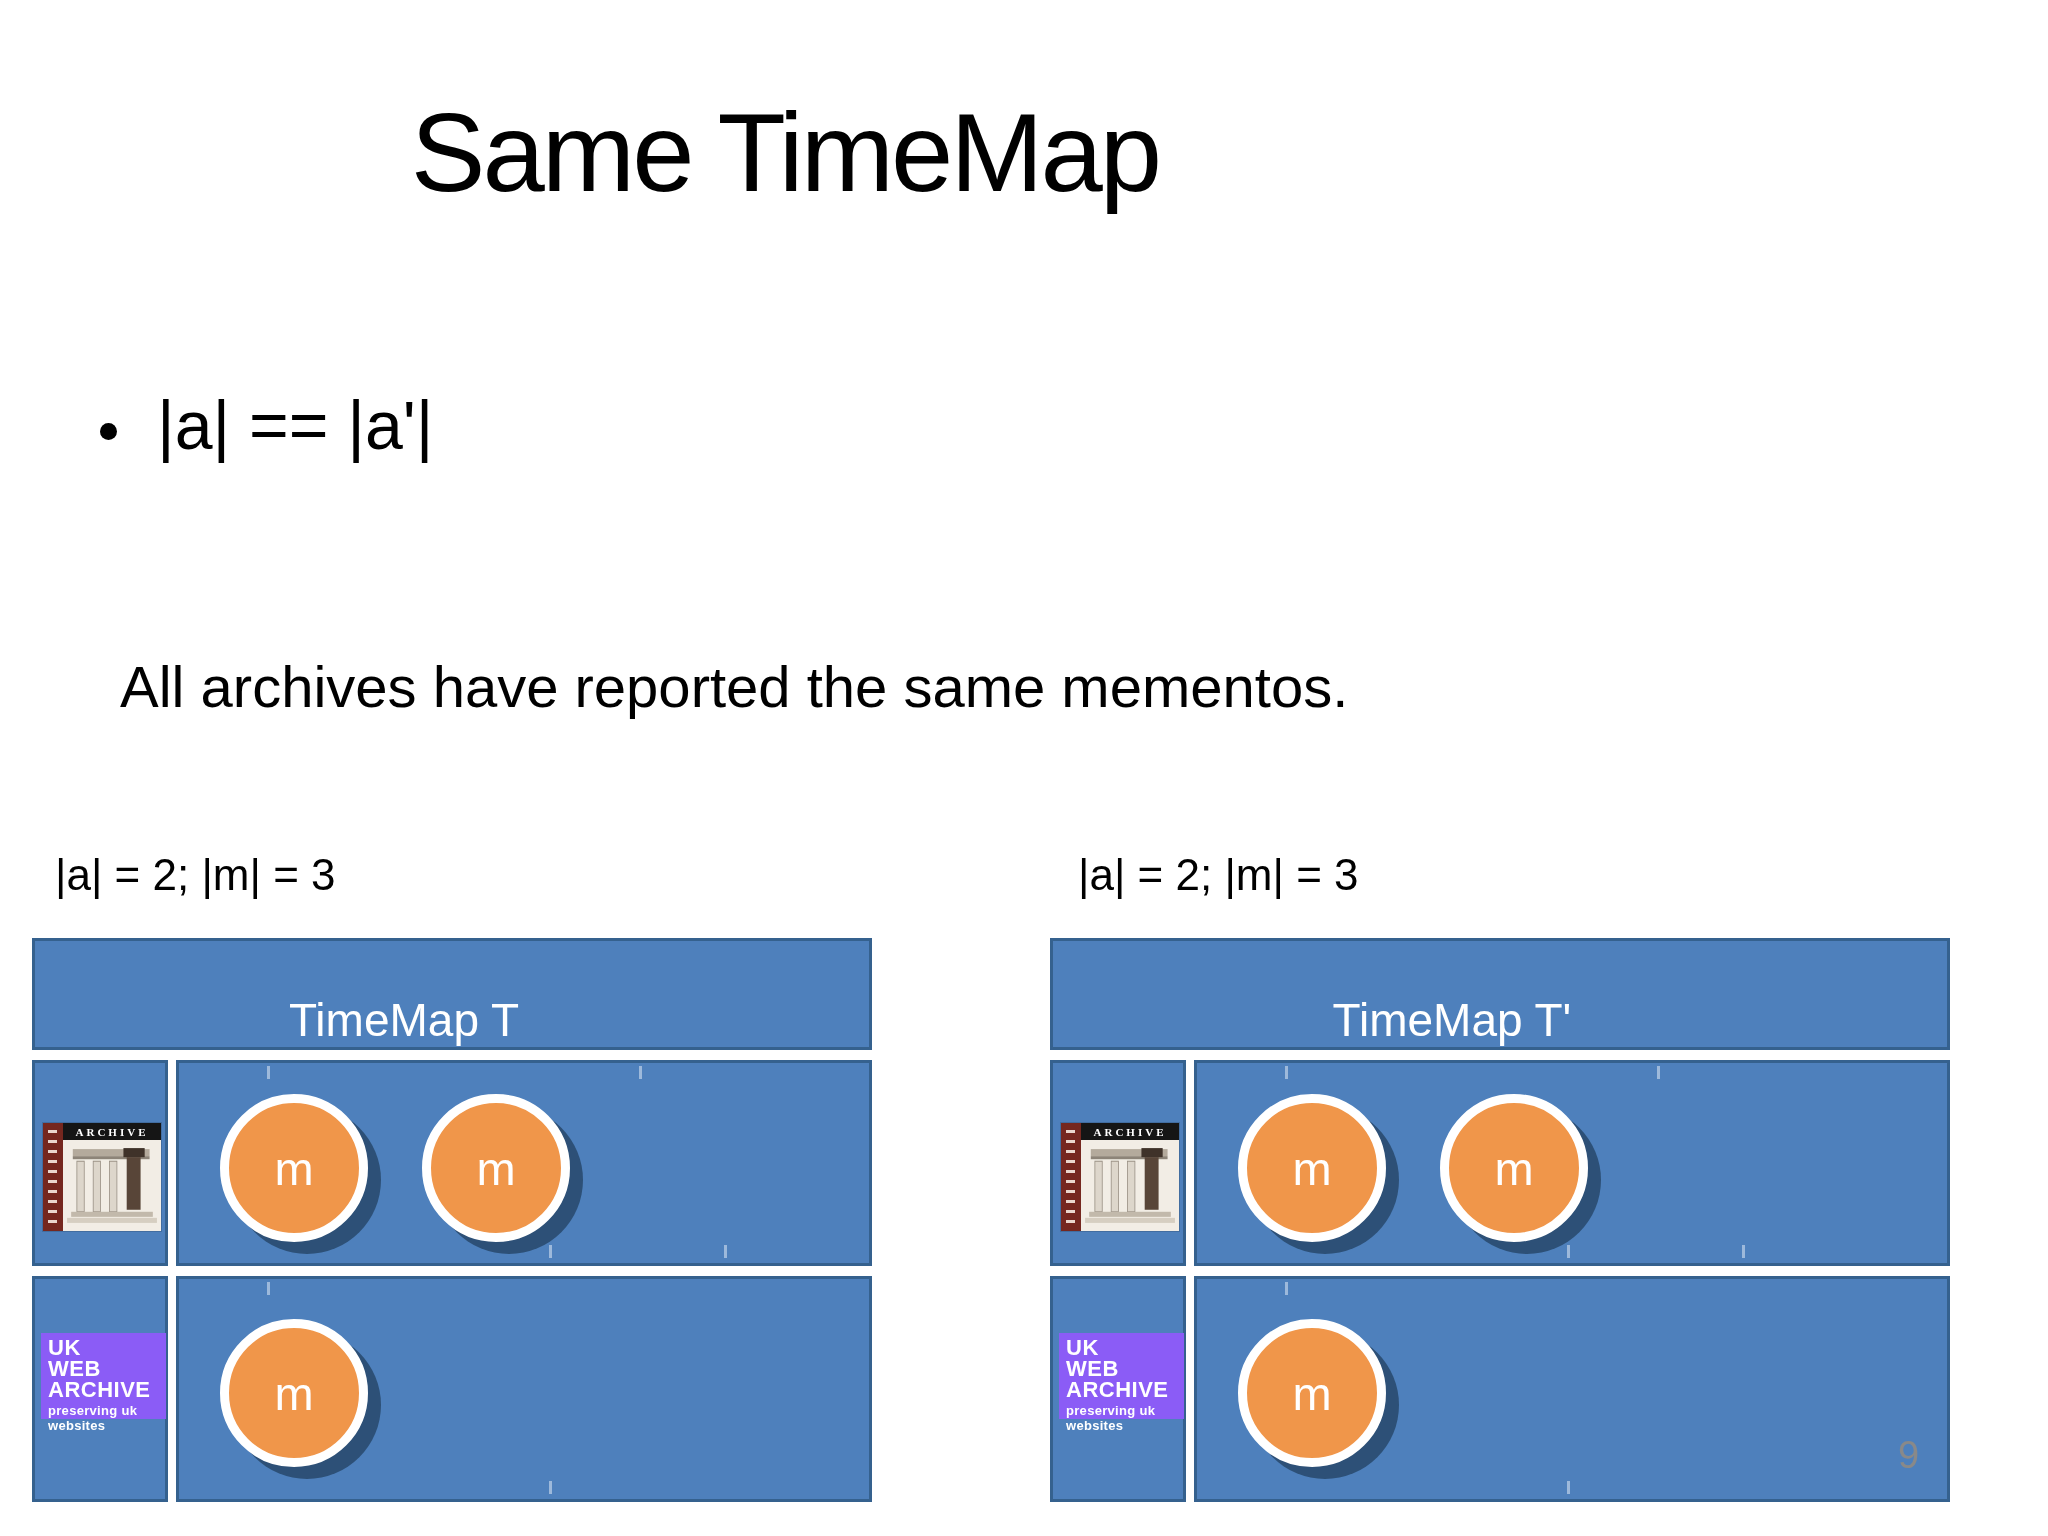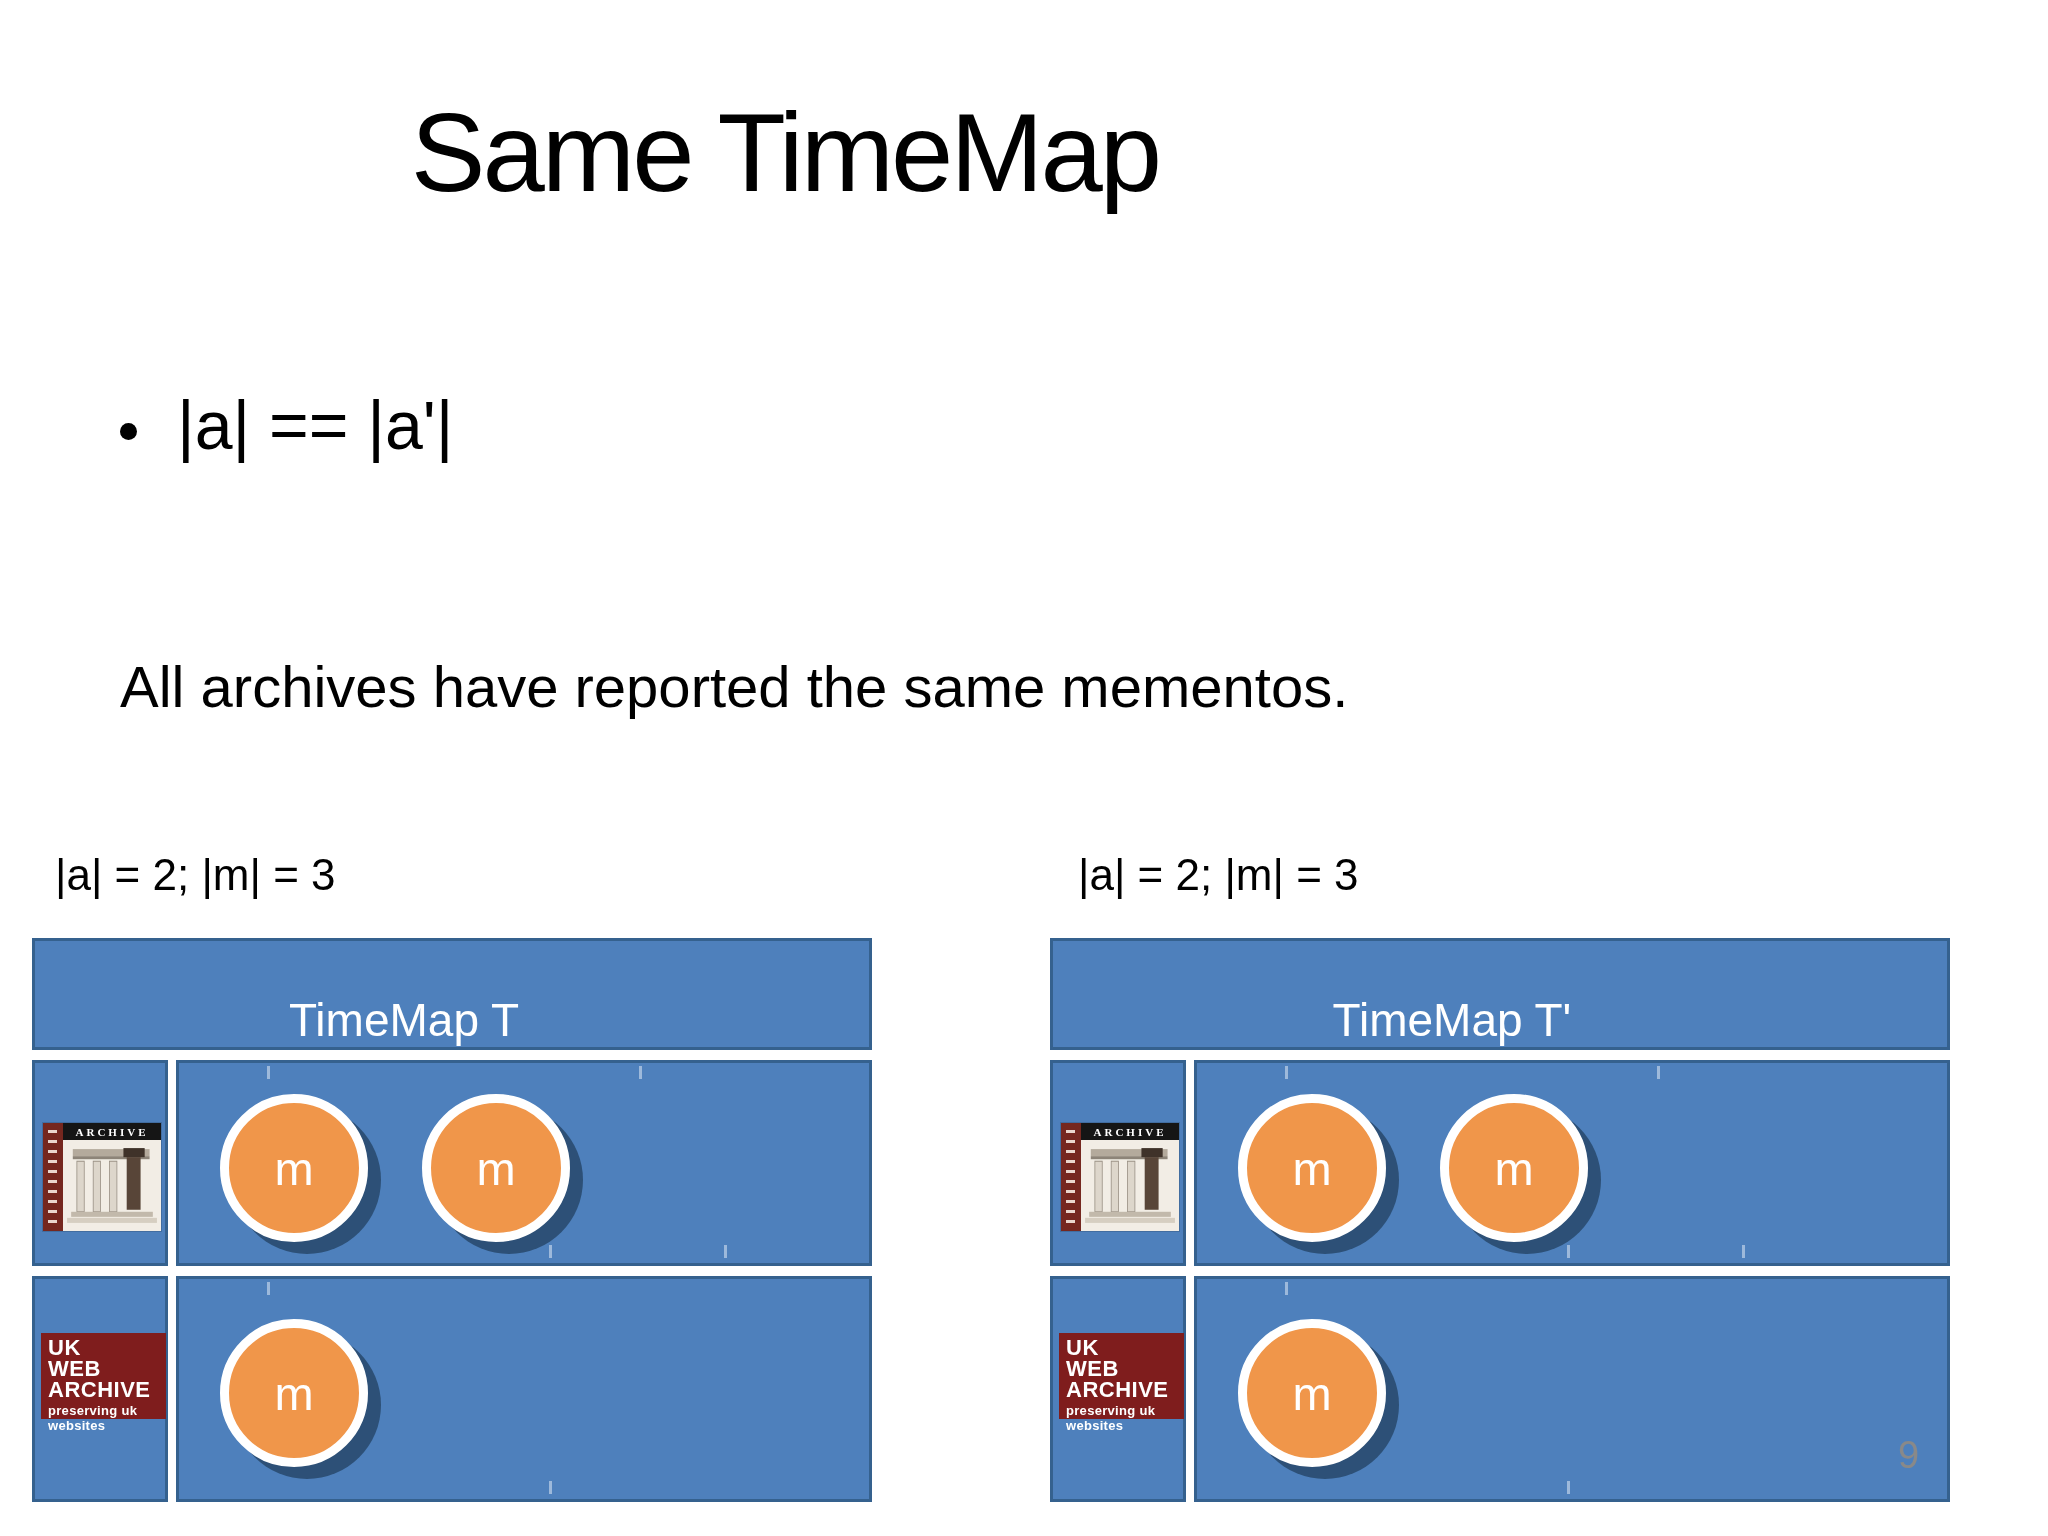--- a/index.html
+++ b/index.html
@@ -6,21 +6,21 @@
   .slide {
     position:relative; width:2048px; height:1536px; background:#ffffff;
     font-family:"Liberation Sans", sans-serif; color:#000; overflow:hidden;
   }
 
   
   .title {
     position:absolute; left:0; top:88px; width:1570px; text-align:center;
     font-size:112px; letter-spacing:-3px; color:#000;
   }
-  .bullet-row { position:absolute; left:120px; display:flex; align-items:flex-start;text-align:center; }
+  .bullet-row { position:absolute; left:100px; display:flex; align-items:flex-start;text-align:center; }
   .bullet-row.b1 { top:383px; }
   .bullet-row.b2 { top:515px; }
   .bullet-dot { width:17px; height:17px; border-radius:50%; background:#000; margin-top:40px; flex:none; }
   .bullet-text { margin-left:40px; font-size:68px; line-height:1.25; white-space:pre; }
   .statement { position:absolute; left:120px; top:653px; font-size:58px; }
 
   
   .diagram-label { position:absolute; top:850px; font-size:44px; }
   .diagram-label.left { left:55px; }
   .diagram-label.right { left:1078px; }
@@ -72,21 +72,21 @@
     height:17px; background:#151515; color:#fff;
     font-family:"Liberation Serif", serif; font-weight:bold; font-size:11px; letter-spacing:3px;
     display:flex; align-items:center; justify-content:center;
   }
   .ia-building { flex:1; }
   .ia-building svg { display:block; width:100%; height:100%; }
 
   
   .uk-logo {
     position:absolute; left:6px; top:54px; width:125px; height:86px;
-    background:#7f1d1d; color:#fff; box-sizing:border-box; padding:5px 0 0 7px;
+    background:#8b5cf6; color:#fff; box-sizing:border-box; padding:5px 0 0 7px;
   }
   .uk-line { font-weight:bold; font-size:22px; line-height:0.95; letter-spacing:0.5px; }
   .uk-tagline { font-size:13px; margin-top:2px; letter-spacing:0.3px;font-weight:bold; }
 
   
   .page-number { position:absolute; left:1898px; top:1434px; font-size:38px; color:#898989; }
 </style>
 </head>
 <body>
 

